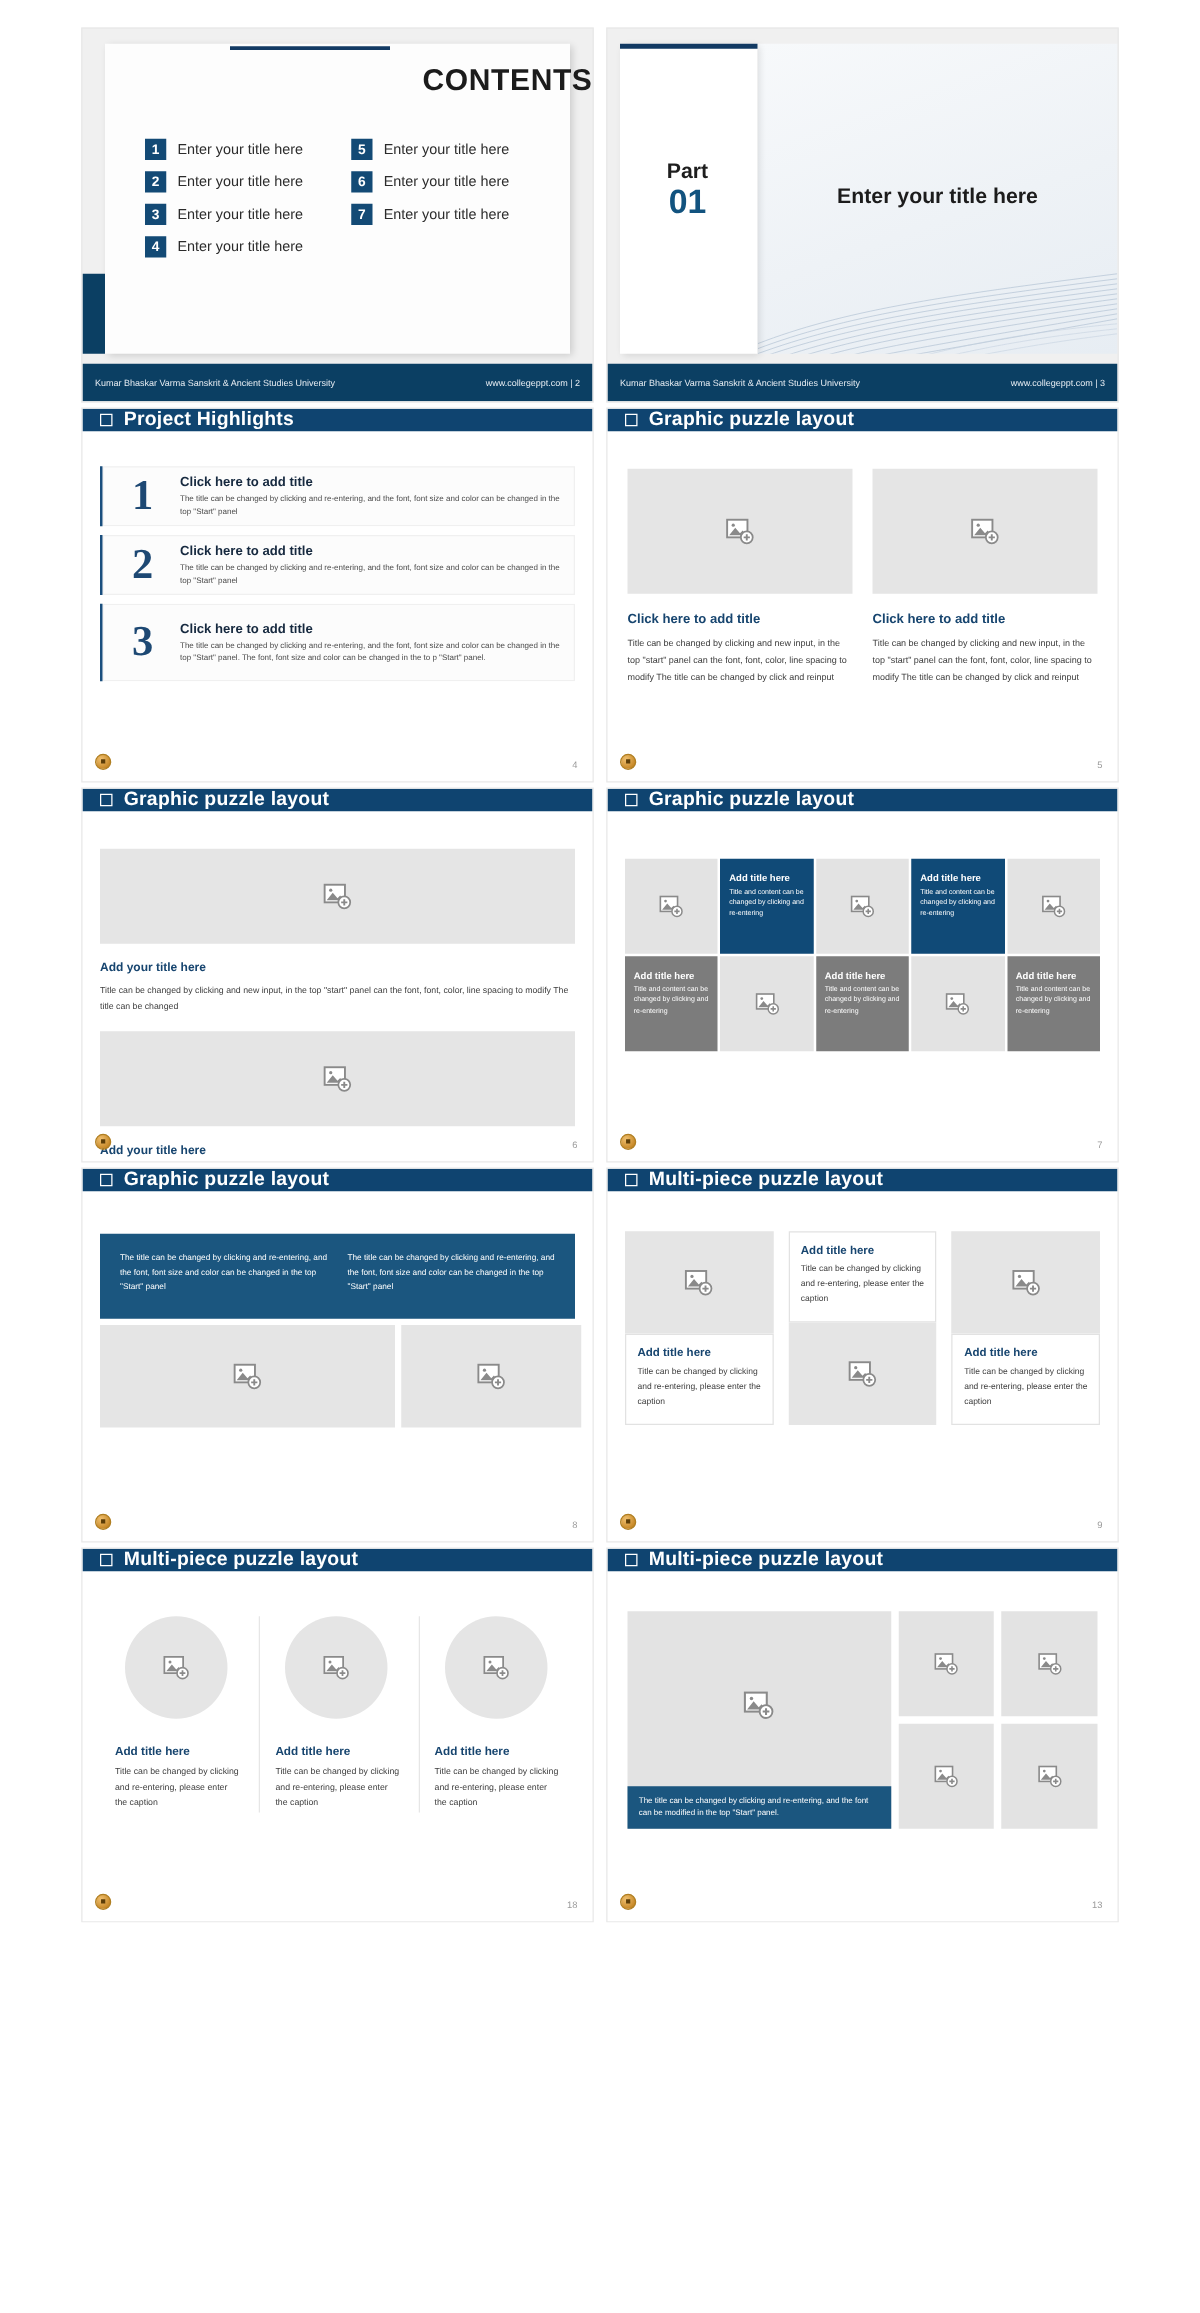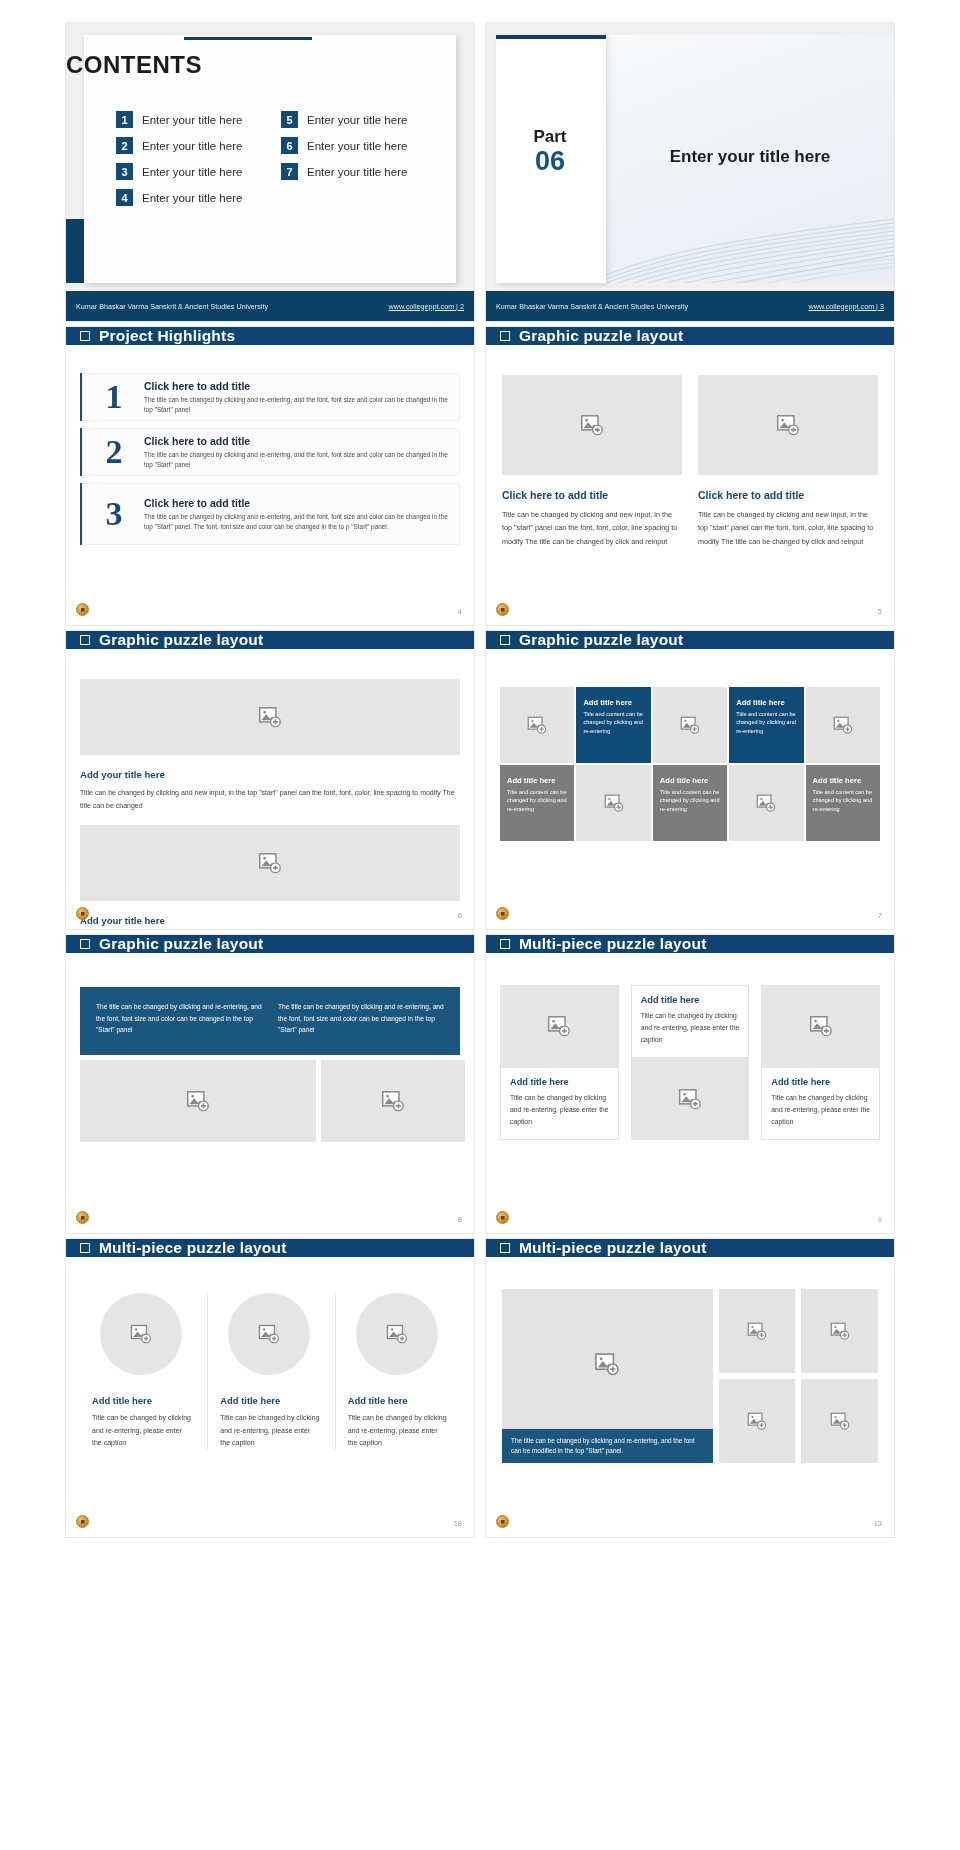--- a/index.html
+++ b/index.html
@@ -38,21 +38,21 @@
     left: 18px; top: 12px; right: 18px; bottom: 38px;
     background: #fdfdfd;
     box-shadow: 2px 2px 6px rgba(0,0,0,.16);
   }
   .sA .rule {
     position: absolute; left: 118px; top: 14px; width: 128px; height: 3px;
     background: #123a63;
   }
   .sA .ctitle {
     position: absolute; left: 0; right: 0; top: 28px;
-    text-align: left;
+    text-align: right;
     font-size: 24px; font-weight: bold; letter-spacing: .5px;
     color: #1b1b1b;
   }
   .sA .cols {
     position: absolute; left: 50px; top: 88px; right: 40px;
     display: grid; grid-template-columns: 1fr 1fr; column-gap: 12px; row-gap: 9px;
   }
   .sA .row { display: flex; align-items: center; gap: 9px; }
   .sA .num {
     width: 17px; height: 17px; flex: 0 0 17px;
@@ -116,21 +116,21 @@
     font-size: 7.5px; color: #9a9a9a;
   }
 
   
   .foot {
     position: absolute; left: 0; right: 0; bottom: 0; height: 30px;
     background: #0b3f63; display: flex; align-items: center;
     padding: 0 10px; justify-content: space-between;
   }
   .foot .fl { color: #e6ecf2; font-size: 7.2px; }
-  .foot .fr { color: #e6ecf2; font-size: 7.2px; text-decoration: underline; }
+  .foot .fr { color: #e6ecf2; font-size: 7.2px; }
 
   
   .ph {
     background: #e5e5e5; display: flex; align-items: center; justify-content: center;
   }
   .ph svg { width: 26px; height: 26px; }
 
   
   .hl { padding: 12px 14px 0 14px; display: flex; flex-direction: column; gap: 7px; }
   .hlrow {
@@ -282,21 +282,21 @@
           <path d="M120,92 C160,82 210,70 300,62"></path>
           <path d="M140,92 C176,84 220,74 300,66"></path>
           <path d="M160,92 C192,86 232,78 300,70"></path>
         </g>
       </svg>
     </div>
     <div class="wcard"></div>
     <div class="wrule"></div>
     <div class="partwrap">
       <div class="partword">Part</div>
-      <div class="partnum">06</div>
+      <div class="partnum">01</div>
     </div>
     <div class="foot">
       <span class="fl">Kumar Bhaskar Varma Sanskrit &amp; Ancient Studies University</span>
       <span class="fr"><span>www.collegeppt.com</span> |&nbsp;<span>3</span></span>
     </div>
   </div>
 
   <div class="slide">
     <div class="hdr">
       <span class="sq"></span>

